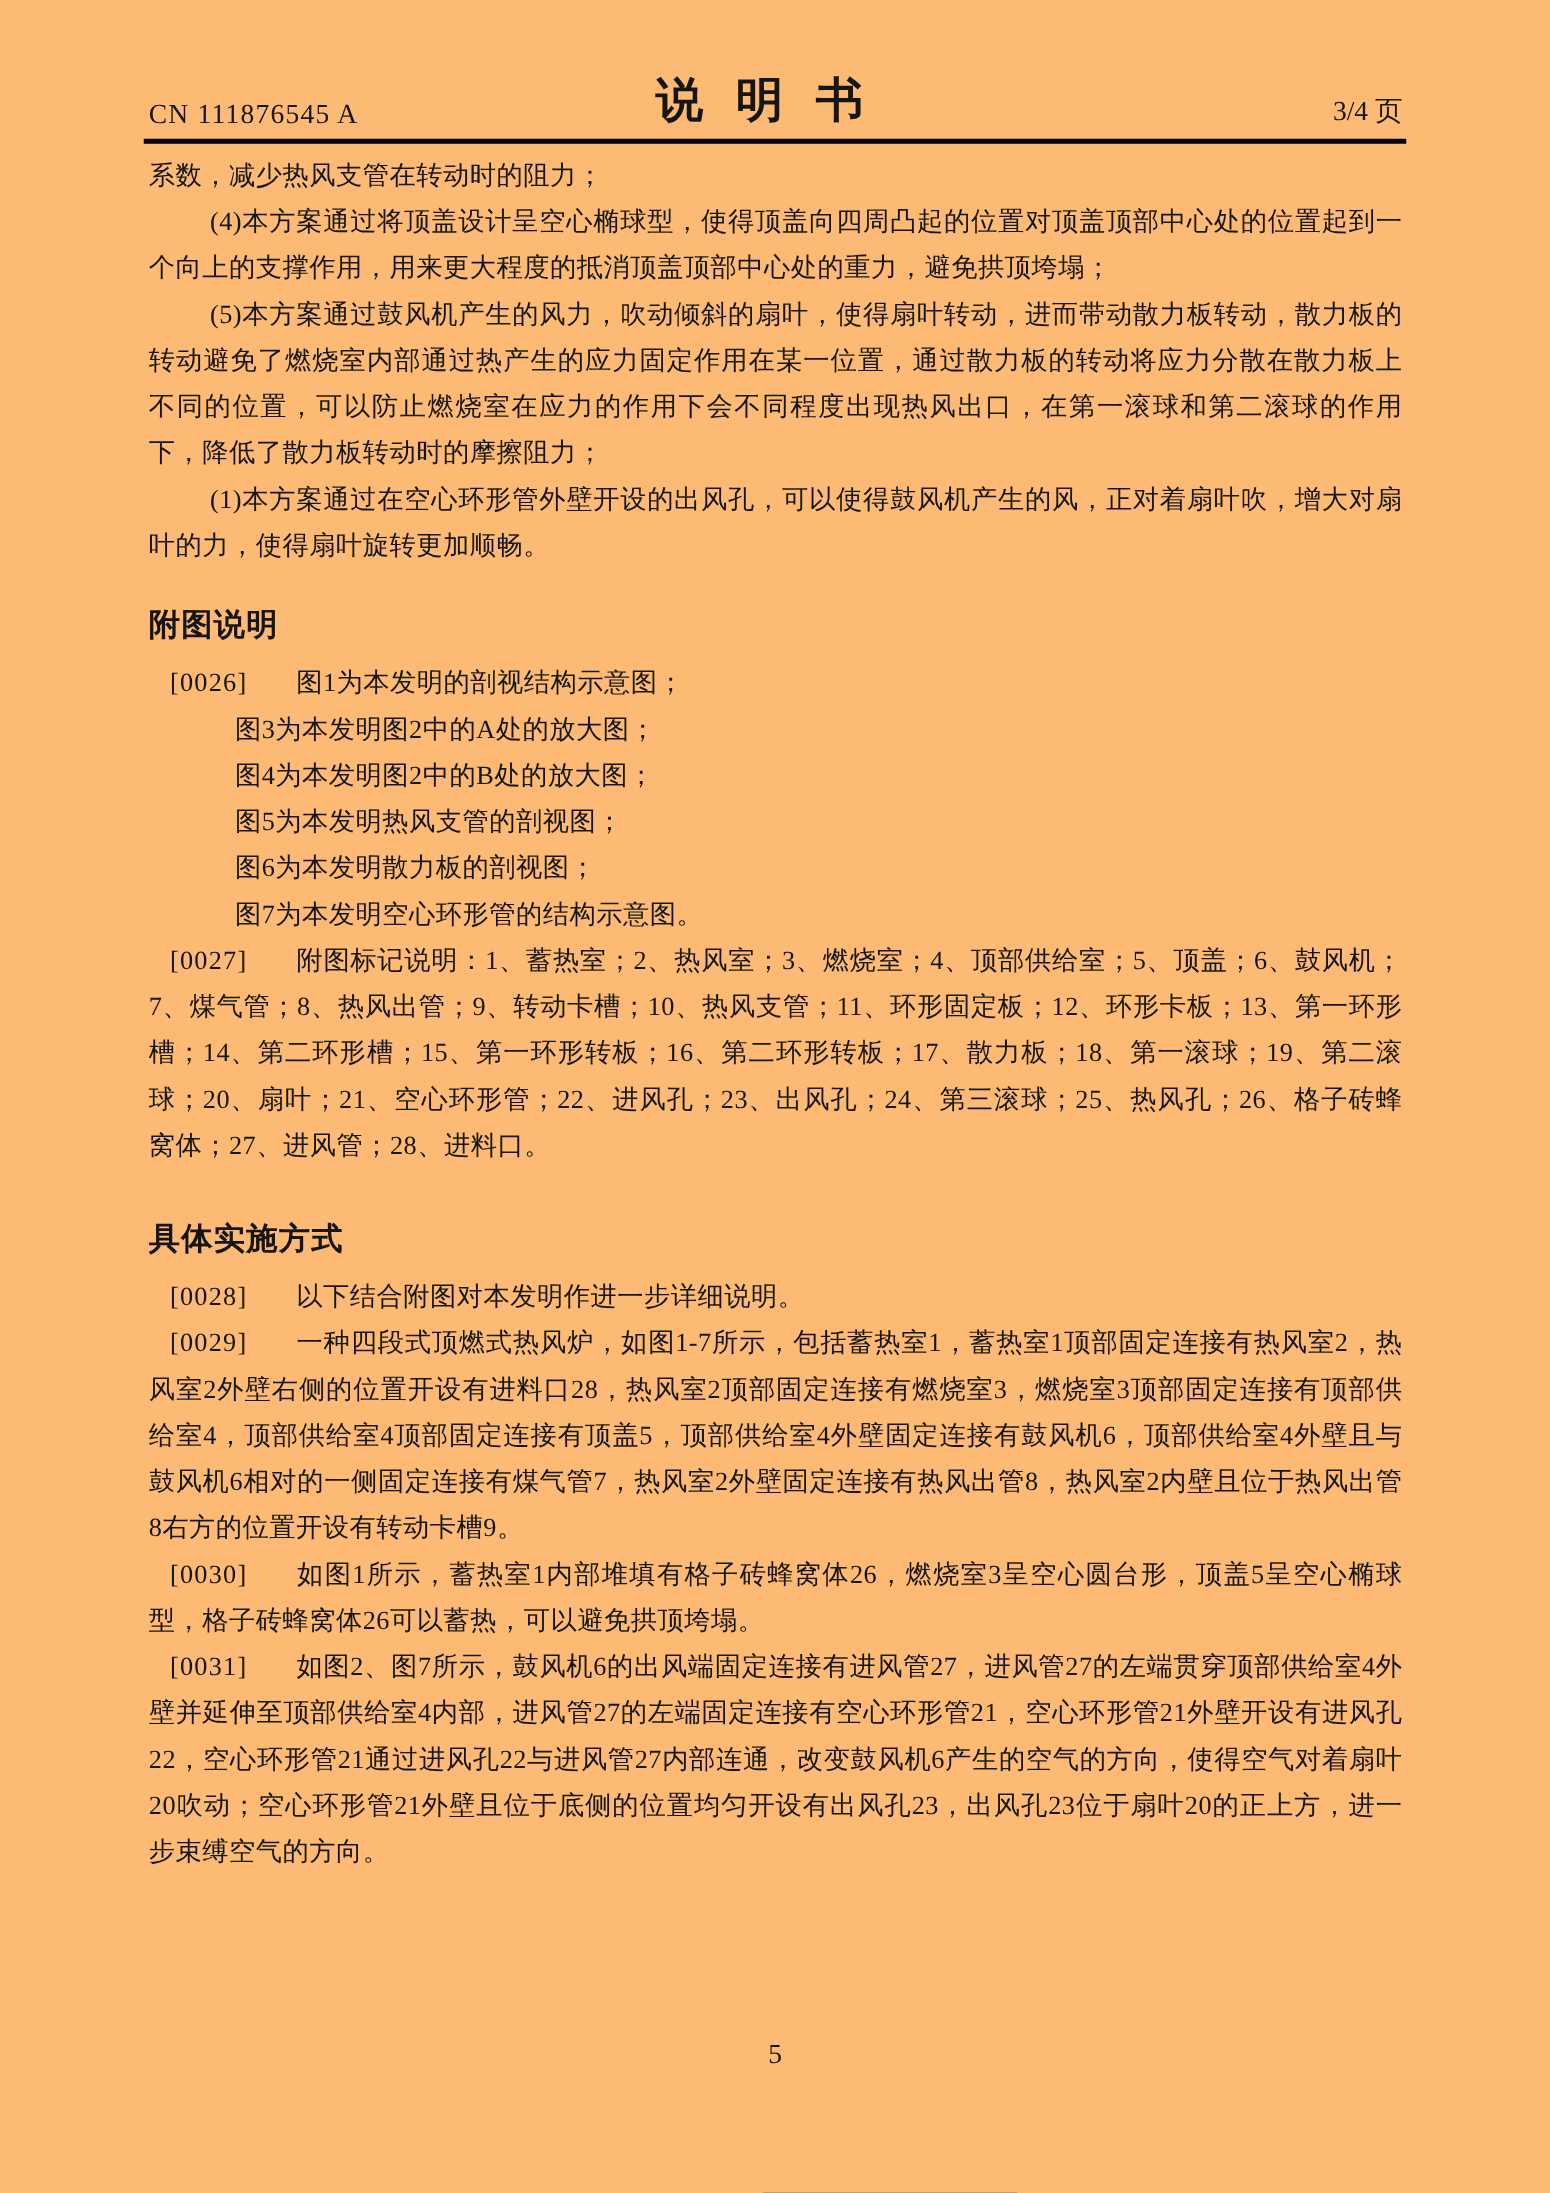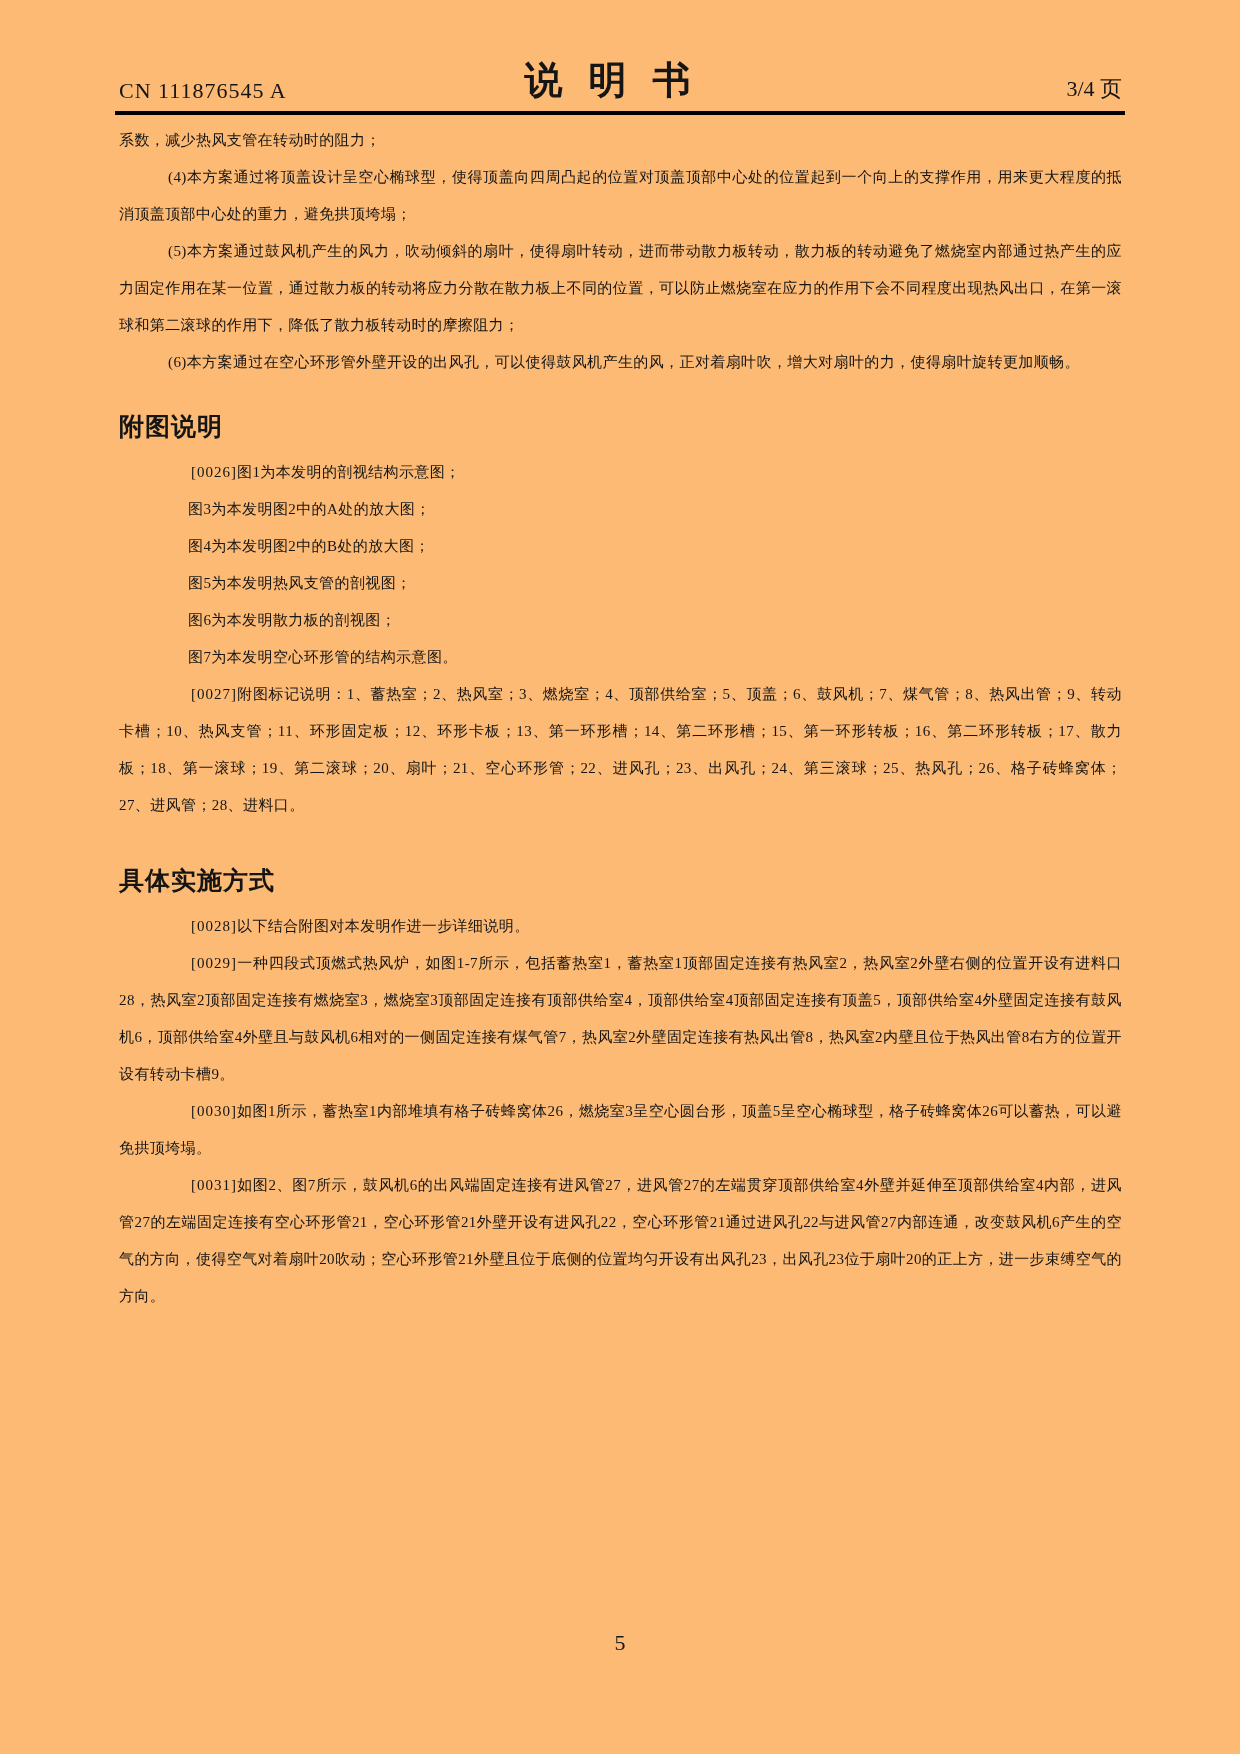--- a/index.html
+++ b/index.html
@@ -56,33 +56,33 @@
     background: #000;
   }
   .doc-body {
     position: absolute;
     top: 122px;
     left: 119px;
     width: 1003px;
   }
   .para {
     margin: 0;
-    font-size: 15px;
+    font-size: 21px;
     line-height: 37px;
     text-align: justify;
     letter-spacing: 0.4px;
   }
   .para.indent { text-indent: 49px; }
   .para.figline { text-indent: 69px; }
   .ptag {
     display: inline-block;
     width: 118px;
     padding-left: 17px;
     box-sizing: border-box;
-    text-align: right;
+    text-align: left;
     text-indent: 0;
     letter-spacing: 1px;
   }
   .heading {
     margin: 27px 0 9px 0;
     font-size: 25px;
     font-weight: 700;
     line-height: 37px;
     font-family: "Liberation Sans", sans-serif;
     letter-spacing: 1px;
@@ -107,21 +107,21 @@
     <span class="doc-title">说明书</span>
     <span class="page-indicator">3/4 页</span>
   </div>
 
   <div class="header-rule"></div>
 
   <div class="doc-body">
       <p class="para plain">系数，减少热风支管在转动时的阻力；</p>
       <p class="para indent">(4)本方案通过将顶盖设计呈空心椭球型，使得顶盖向四周凸起的位置对顶盖顶部中心处的位置起到一个向上的支撑作用，用来更大程度的抵消顶盖顶部中心处的重力，避免拱顶垮塌；</p>
       <p class="para indent">(5)本方案通过鼓风机产生的风力，吹动倾斜的扇叶，使得扇叶转动，进而带动散力板转动，散力板的转动避免了燃烧室内部通过热产生的应力固定作用在某一位置，通过散力板的转动将应力分散在散力板上不同的位置，可以防止燃烧室在应力的作用下会不同程度出现热风出口，在第一滚球和第二滚球的作用下，降低了散力板转动时的摩擦阻力；</p>
-      <p class="para indent">(6)本方案通过在空心环形管外壁开设的出风孔，可以使得鼓风机产生的风，正对着扇叶吹，增大对扇叶的力，使得扇叶旋转更加顺畅。</p>
+      <p class="para indent">(1)本方案通过在空心环形管外壁开设的出风孔，可以使得鼓风机产生的风，正对着扇叶吹，增大对扇叶的力，使得扇叶旋转更加顺畅。</p>
       <div class="heading">附图说明</div>
       <p class="para tagged"><span class="ptag">[0026]</span><span>图1为本发明的剖视结构示意图；</span></p>
       <p class="para figline">图3为本发明图2中的A处的放大图；</p>
       <p class="para figline">图4为本发明图2中的B处的放大图；</p>
       <p class="para figline">图5为本发明热风支管的剖视图；</p>
       <p class="para figline">图6为本发明散力板的剖视图；</p>
       <p class="para figline">图7为本发明空心环形管的结构示意图。</p>
       <p class="para tagged"><span class="ptag">[0027]</span><span>附图标记说明：1、蓄热室；2、热风室；3、燃烧室；4、顶部供给室；5、顶盖；6、鼓风机；7、煤气管；8、热风出管；9、转动卡槽；10、热风支管；11、环形固定板；12、环形卡板；13、第一环形槽；14、第二环形槽；15、第一环形转板；16、第二环形转板；17、散力板；18、第一滚球；19、第二滚球；20、扇叶；21、空心环形管；22、进风孔；23、出风孔；24、第三滚球；25、热风孔；26、格子砖蜂窝体；27、进风管；28、进料口。</span></p>
       <div class="heading h2">具体实施方式</div>
       <p class="para tagged"><span class="ptag">[0028]</span><span>以下结合附图对本发明作进一步详细说明。</span></p>

